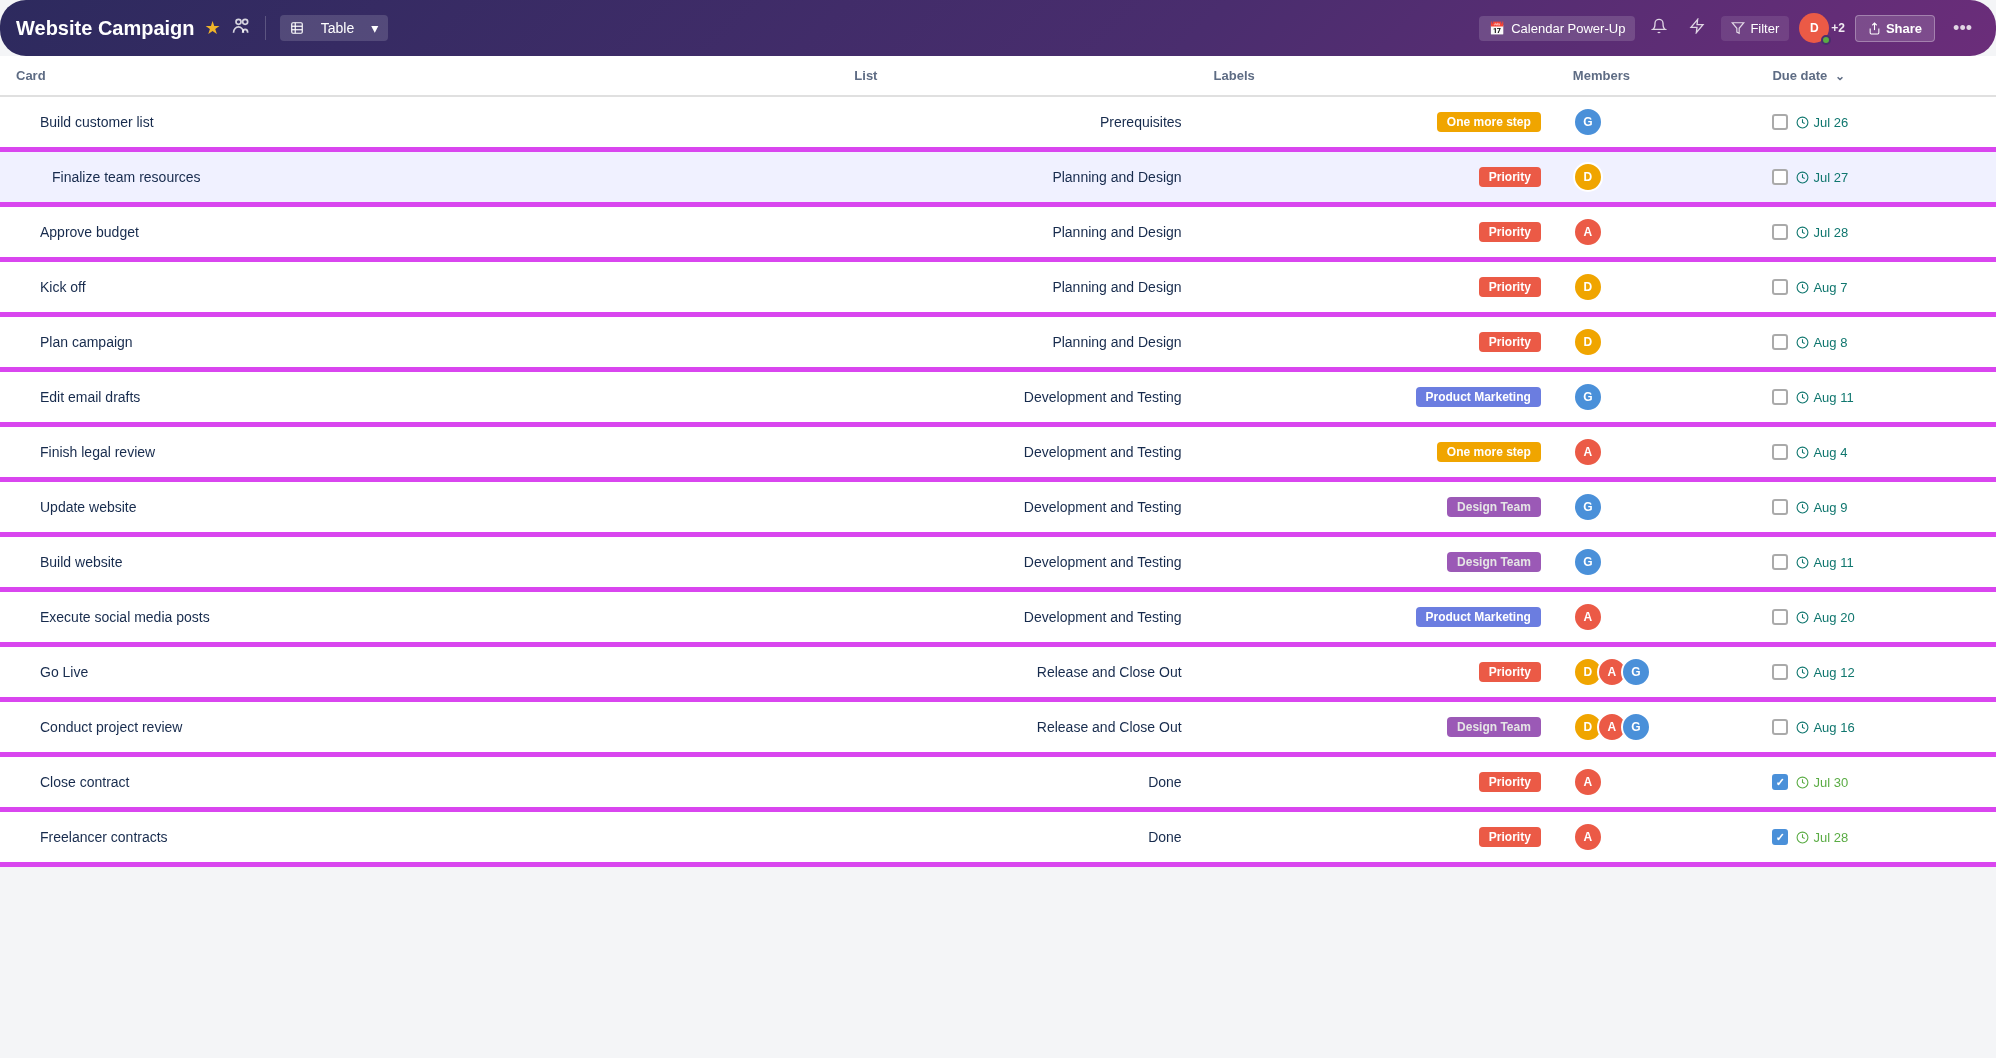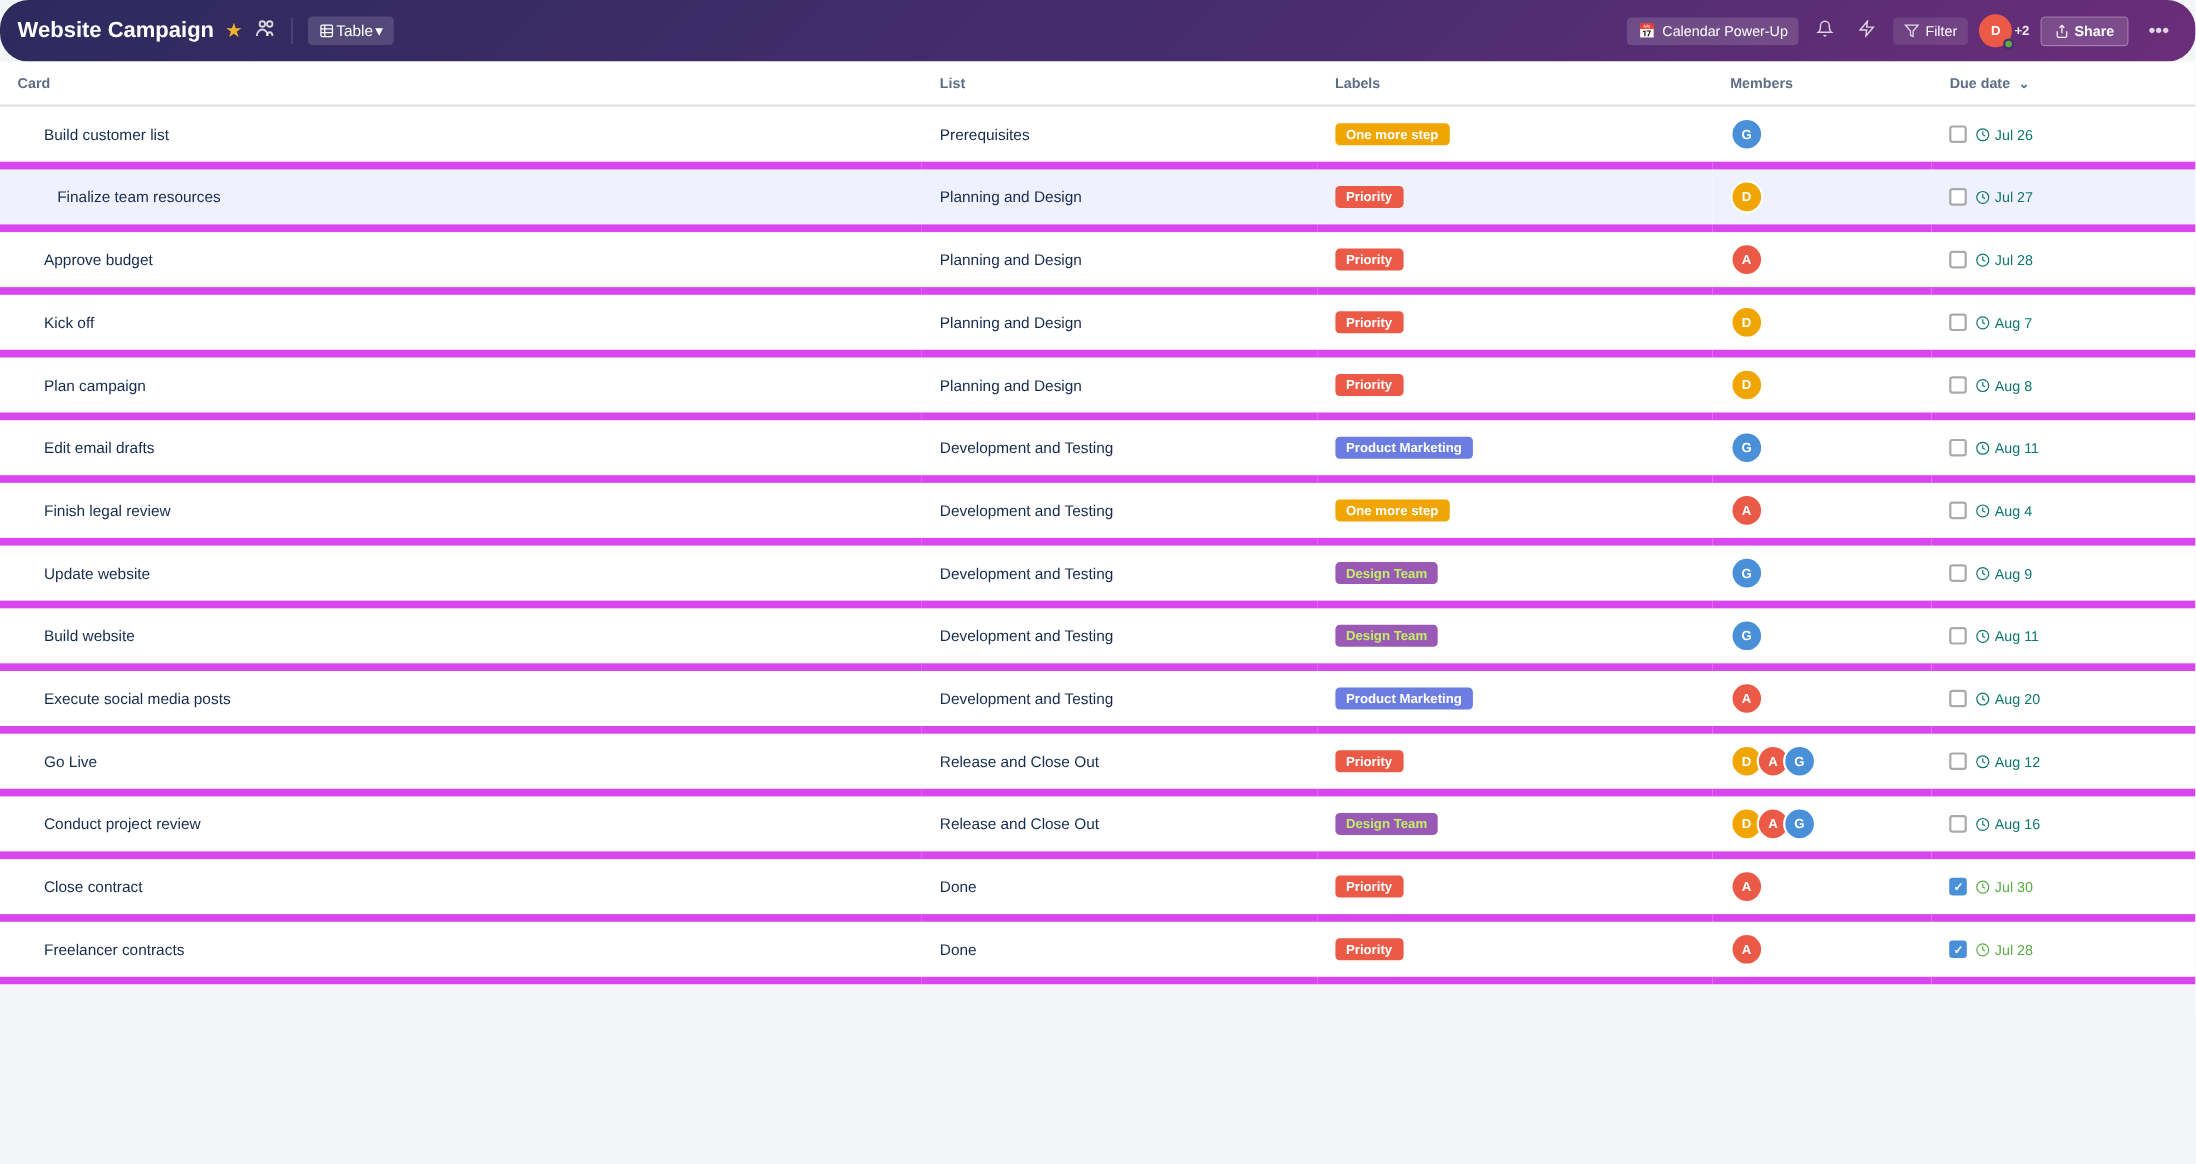--- a/index.html
+++ b/index.html
@@ -37,21 +37,21 @@
     }
     .header-separator {
       width: 1px;
       height: 24px;
       background: rgba(255,255,255,0.2);
       margin: 0 4px;
     }
     .header-table-btn {
       display: flex;
       align-items: center;
-      gap: 2px;
+      gap: 17px;
       background: rgba(255,255,255,0.15);
       border: none;
       border-radius: 4px;
       color: white;
       font-size: 14px;
       font-weight: 500;
       padding: 5px 10px;
       cursor: pointer;
     }
     .header-spacer { flex: 1; }
@@ -165,22 +165,23 @@
       white-space: nowrap;
     }
 
     thead th:first-child { width: 42%; }
     thead th:nth-child(2) { width: 18%; }
     thead th:nth-child(3) { width: 18%; }
     thead th:nth-child(4) { width: 10%; margin-top: 28px; }
     thead th:nth-child(5) { width: 12%; }
 
     tbody tr {
-      border-bottom: 7px solid #d946ef;
+      border-bottom: 5px solid #d946ef;
       background: white;
+      text-align: right;
     }
     tbody tr.highlighted {
       background: #f0f1ff;
     }
 
     td {
       padding: 10px 16px;
       vertical-align: middle;
       color: #172b4d;
     }
@@ -212,21 +213,21 @@
       display: inline-block;
       padding: 3px 10px;
       border-radius: 4px;
       font-size: 12px;
       font-weight: 600;
       color: white;
     }
     .label-priority { background: #eb5a46; }
     .label-one-more-step { background: #f0a500; color: white; }
     .label-product-marketing { background: #6b7de0; color: white; }
-    .label-design-team { background: #9b59b6; color: #bef264; }
+    .label-design-team { background: #9b59b6; color: #e5e5e5; }
 
     
     .members-cell {
       display: flex;
       align-items: center;
       gap: -4px;
     }
     .member-avatar {
       width: 30px;
       height: 30px;

